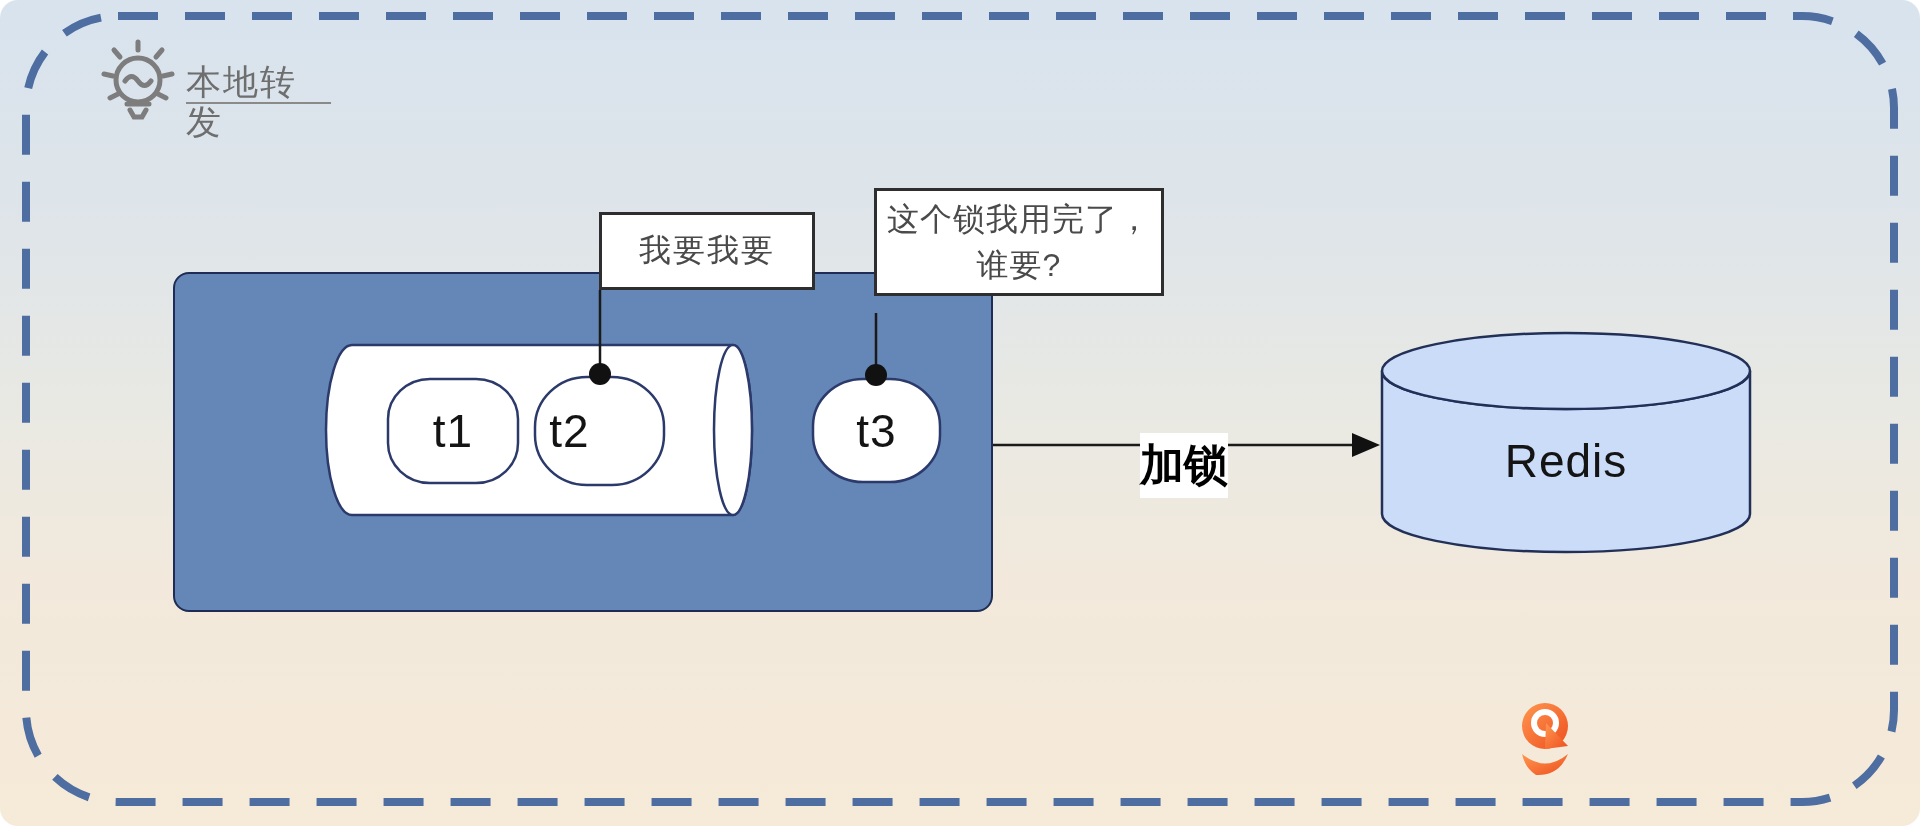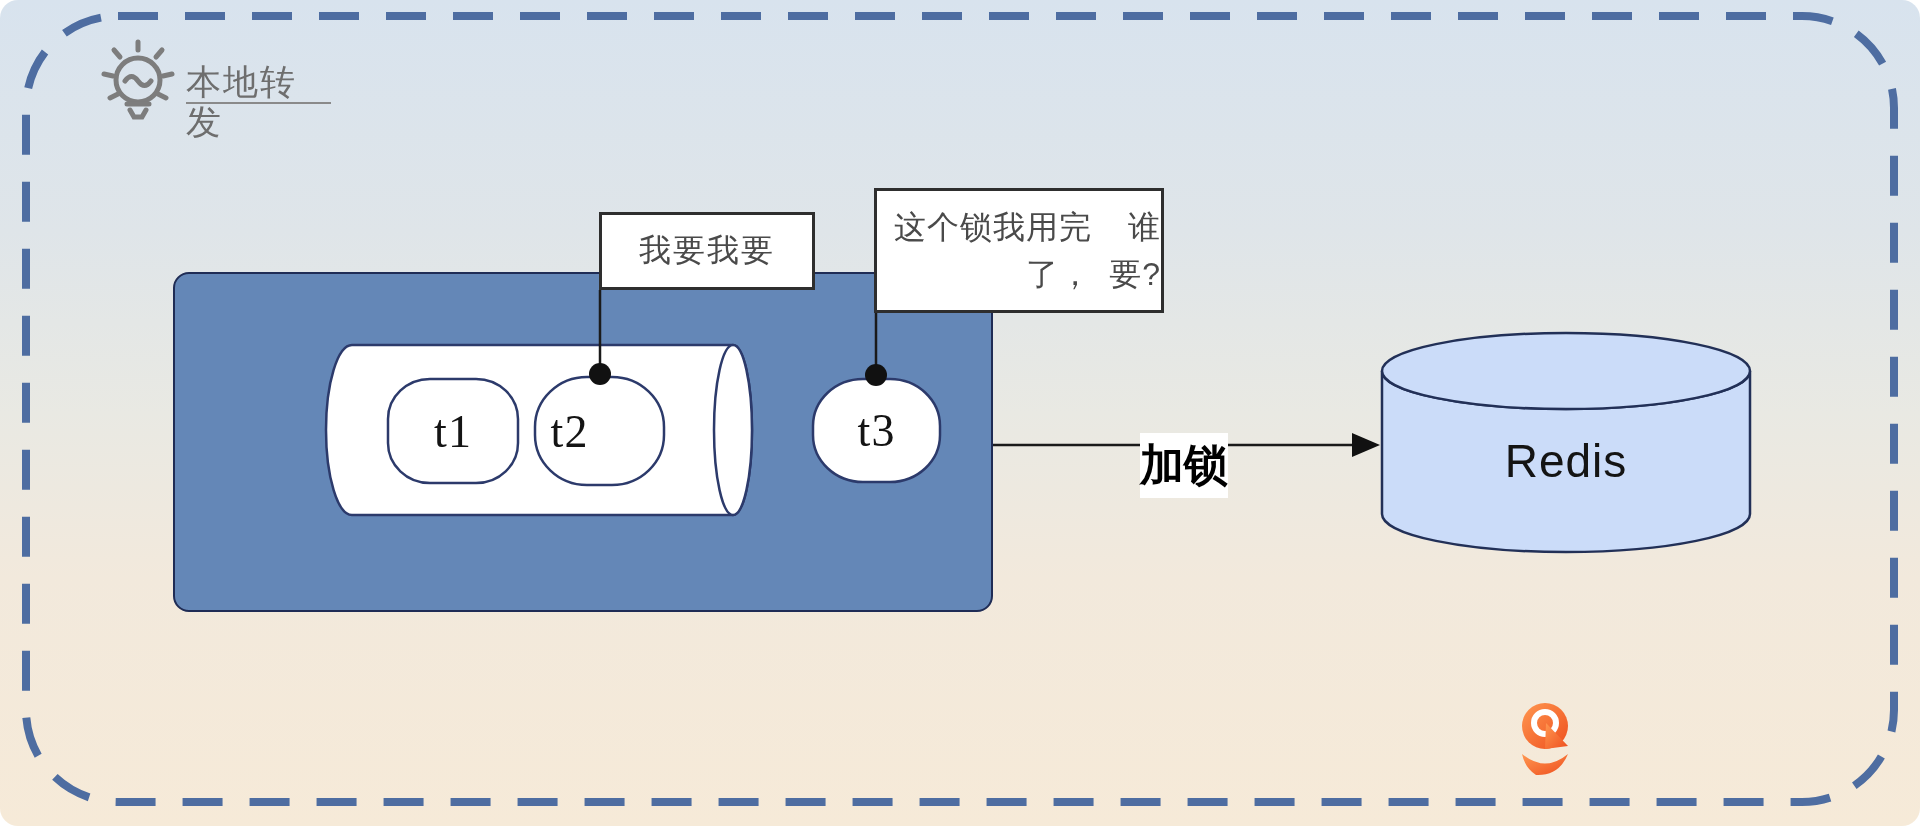--- a/index.html
+++ b/index.html
@@ -18,31 +18,31 @@
 
   .header-label{
     left:186px;top:62px;width:145px;height:42px;
     font-size:35px;color:#6e6e6e;letter-spacing:2px;
     border-bottom:2px solid #8a8a8a;line-height:40px;
   }
   .blue-box{
     left:173px;top:272px;width:820px;height:340px;
     background:#6487b7;border:2px solid #1f2c55;border-radius:16px;
   }
-  .thread-label{font-size:46px;color:#141414;font-weight:500;letter-spacing:1px;font-family:Liberation Serif, serif;}
+  .thread-label{font-size:46px;color:#141414;font-weight:500;letter-spacing:1px;}
   .t1{left:388px;top:379px;width:130px;height:104px;}
   .t2{left:505px;top:377px;width:129px;height:108px;text-align:right;}
   .t3{left:813px;top:379px;width:127px;height:103px;}
 
   .callout{
     background:#ffffff;border:3px solid #2e2e2e;
     color:#4a4a4a;font-size:32px;text-align:center;
   }
   .callout-1{left:599px;top:212px;width:216px;height:78px;letter-spacing:2px;}
-  .callout-2{left:874px;top:188px;width:290px;height:125px;line-height:1.45;letter-spacing:1px;flex-direction:row;text-align:right;}
+  .callout-2{left:874px;top:188px;width:290px;height:108px;line-height:1.45;letter-spacing:1px;flex-direction:column;text-align:right;}
 
   .arrow-label{
     left:1140px;top:410px;width:88px;height:65px;
     background:#ffffff;color:#000000;
     font-size:44px;font-weight:600;margin-top:23px;
   }
   .redis-label{
     left:1382px;top:396px;width:368px;height:130px;
     font-size:46px;color:#141414;letter-spacing:1px;
   }

